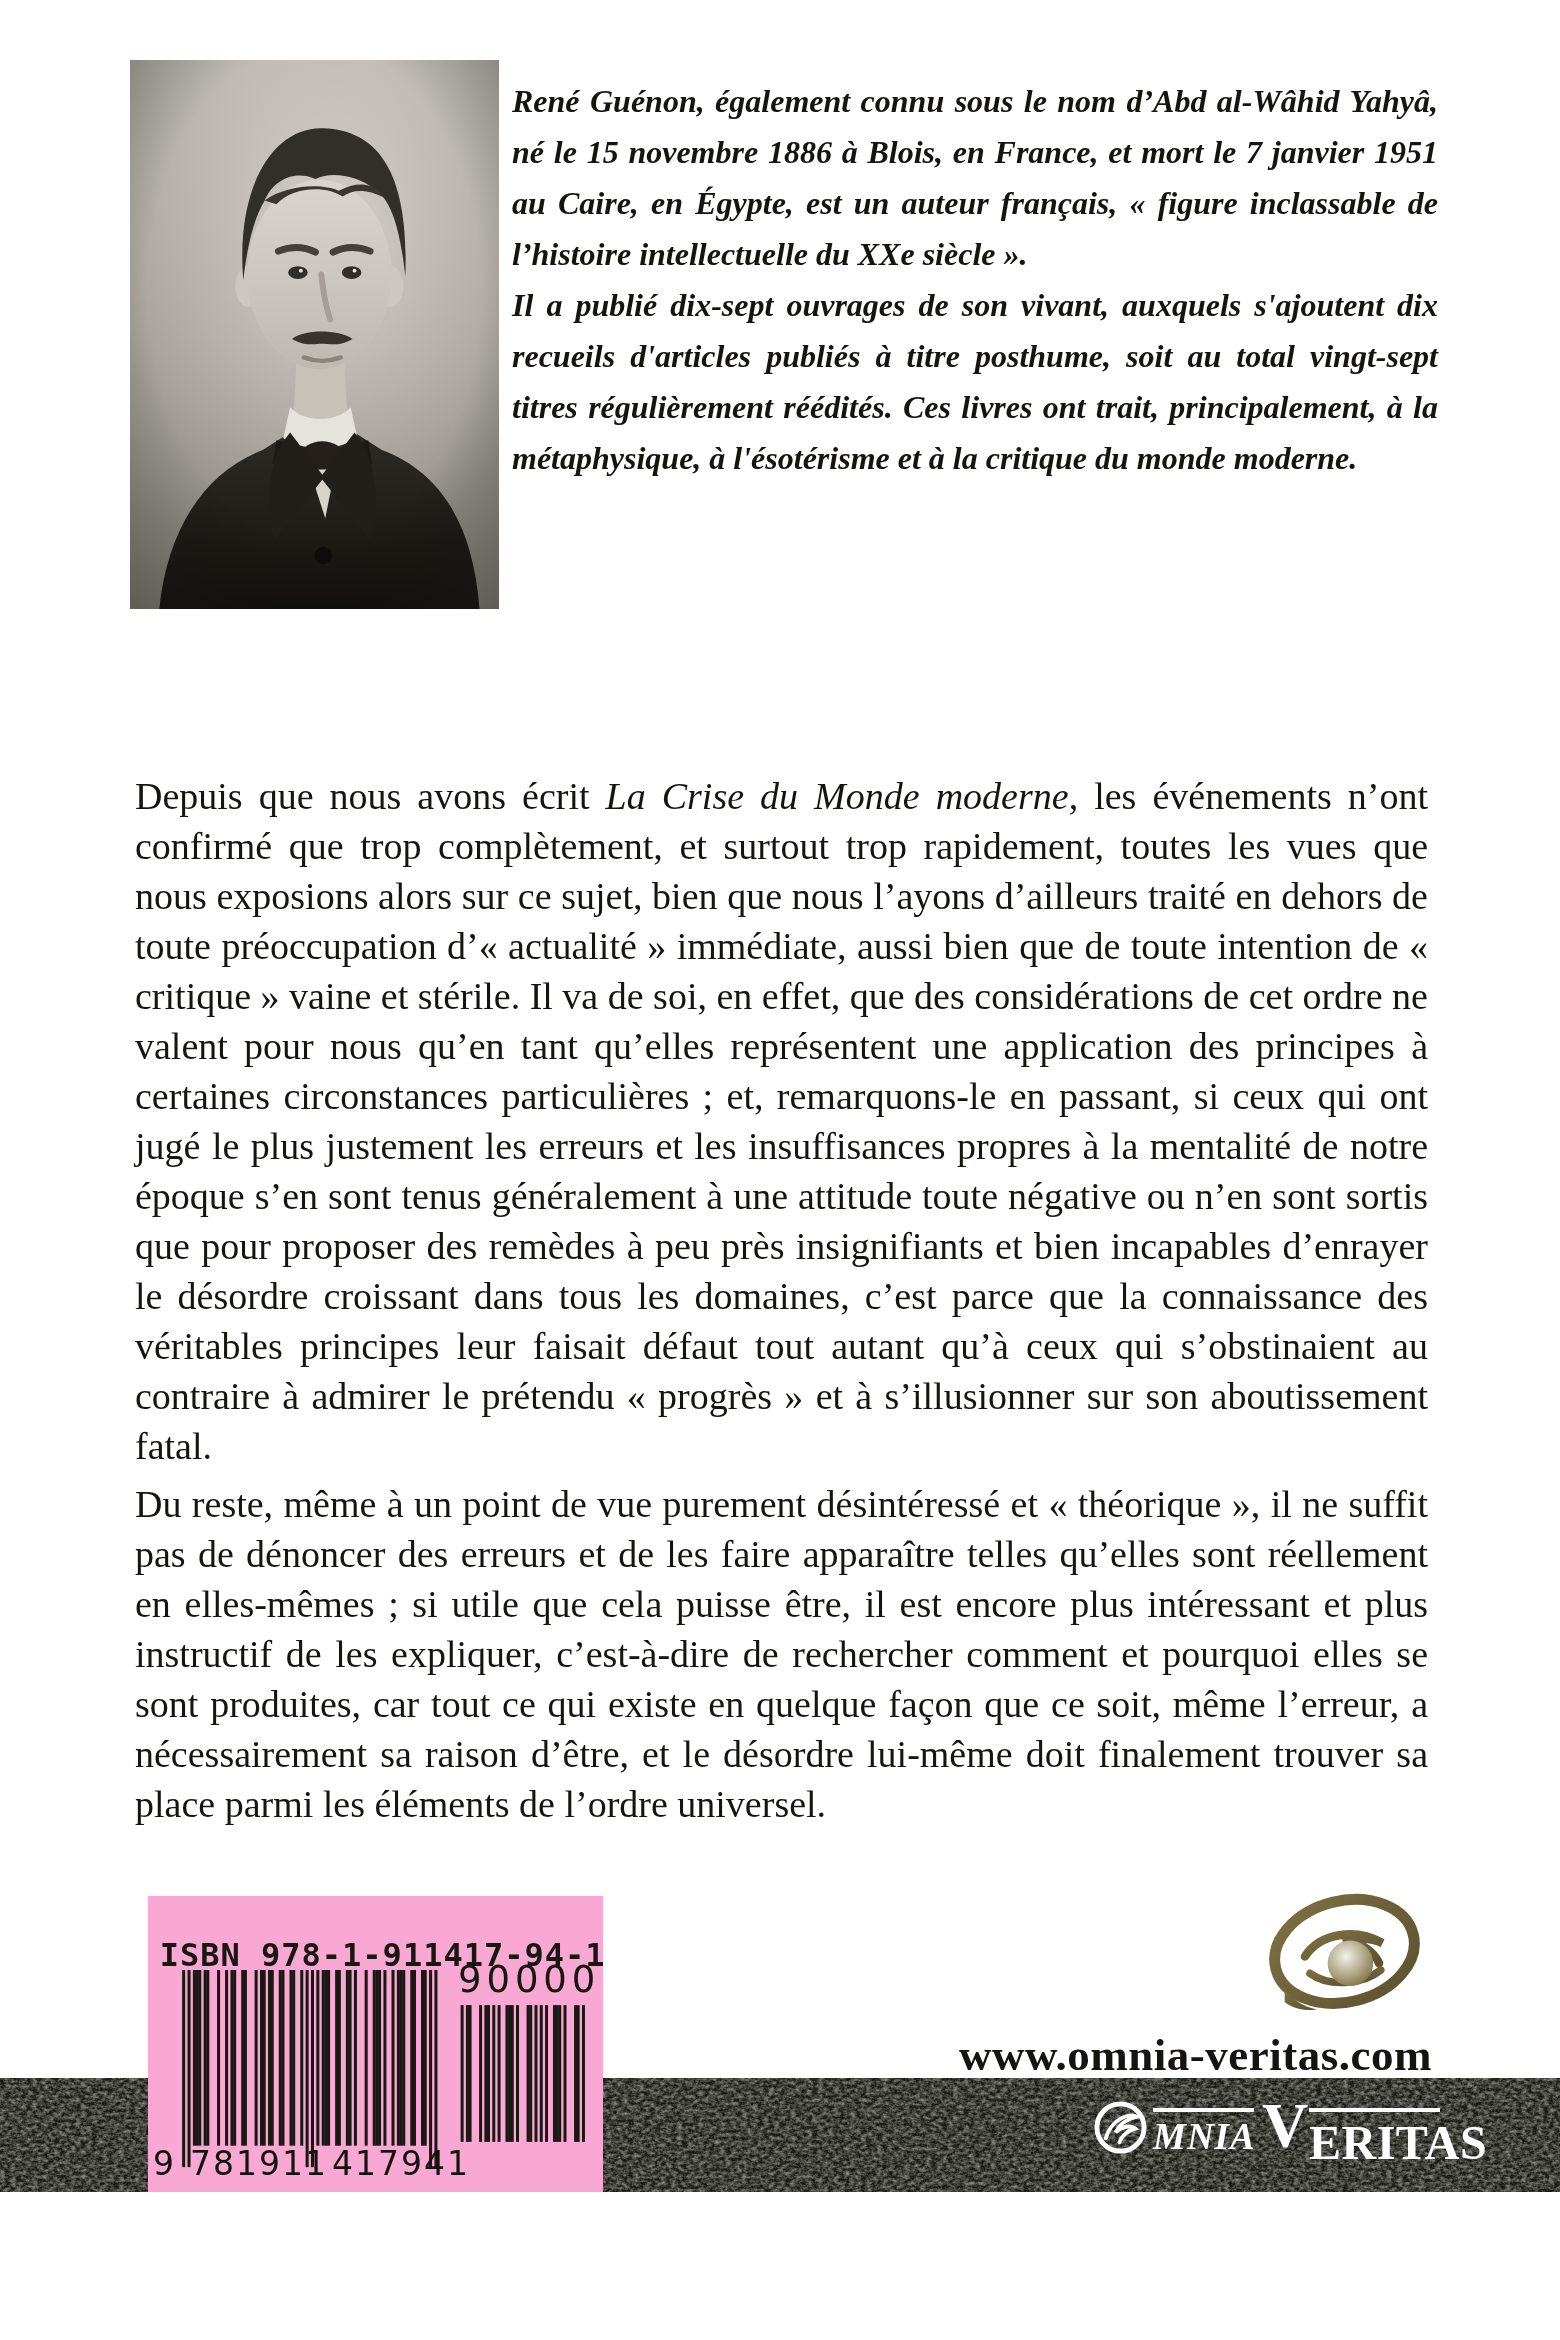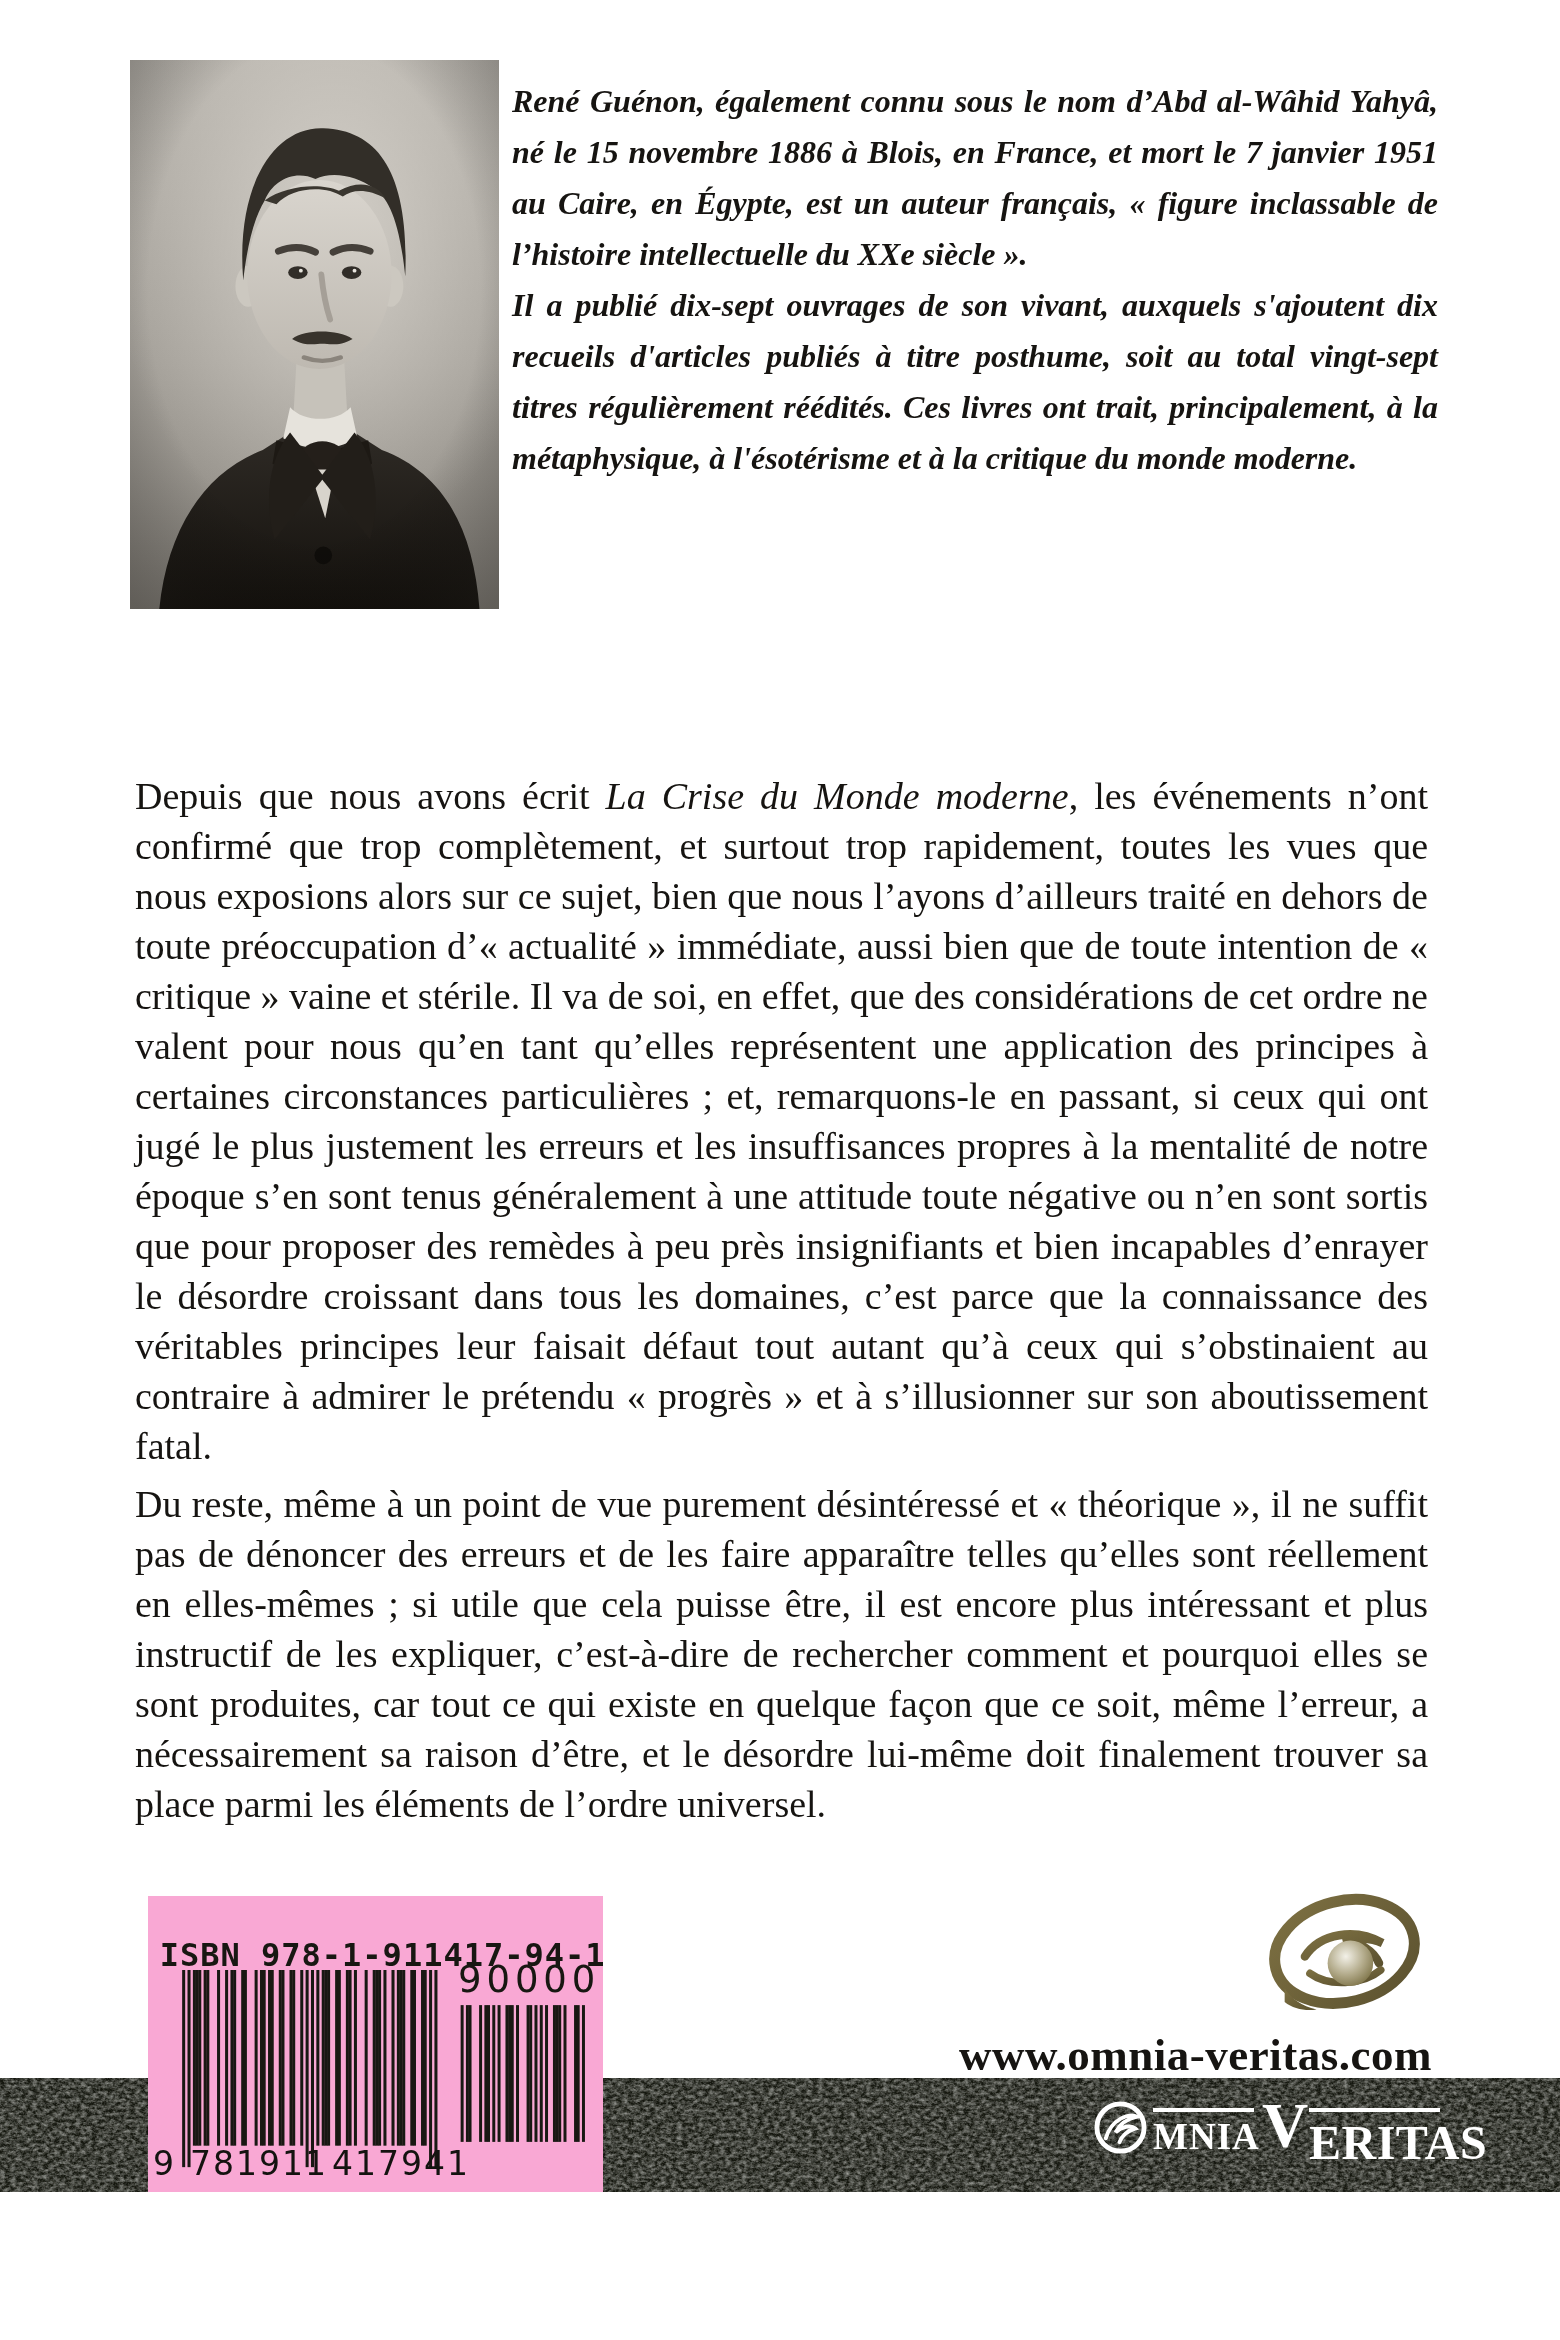--- a/index.html
+++ b/index.html
@@ -50,21 +50,21 @@
   .eye-logo svg{display:block;width:100%;height:100%;}
   .website{position:absolute;left:944px;top:2029px;width:488px;text-align:right;
        font-size:45px;font-weight:bold;letter-spacing:0.5px;white-space:nowrap;}
 
   
   .wordmark{position:absolute;left:1092px;top:2099px;width:351px;height:70px;color:#ffffff;z-index:6;
        font-family:"Liberation Serif",serif;}
   .wm-el{position:absolute;}
   .wm-o{left:0;top:2;width:57px;height:57px;}
   .wm-rule1{left:61px;top:8.8px;width:101px;height:3.9px;background:#ffffff;}
-  .wm-mnia{left:61px;top:15.6px;font-size:37px;font-weight:600;letter-spacing:1px;}
+  .wm-mnia{left:61px;top:15.6px;font-size:37px;font-weight:600;letter-spacing:1px;font-style:italic;}
   .wm-v{left:170px;top:-9.8px;font-size:64px;font-weight:600;}
   .wm-rule2{left:217px;top:8.8px;width:131px;height:3.9px;background:#ffffff;}
   .wm-eritas{left:217px;top:15.6px;font-size:48px;font-weight:600;letter-spacing:0.5px;}
 </style>
 </head>
 <body>
 
 <div class="page">
 
   <div class="portrait">

